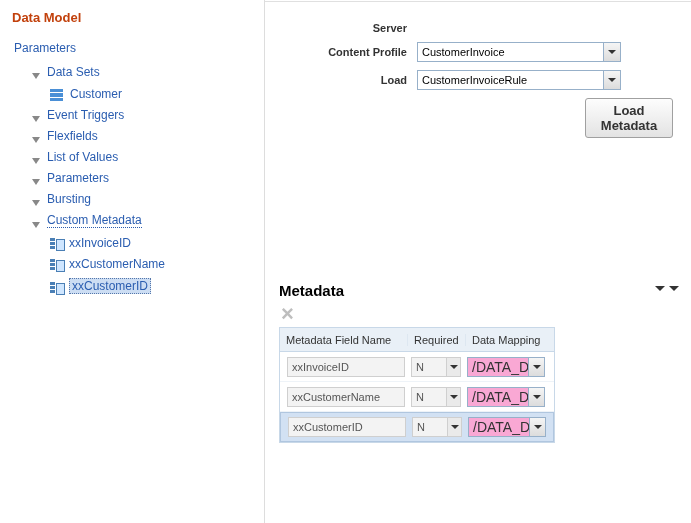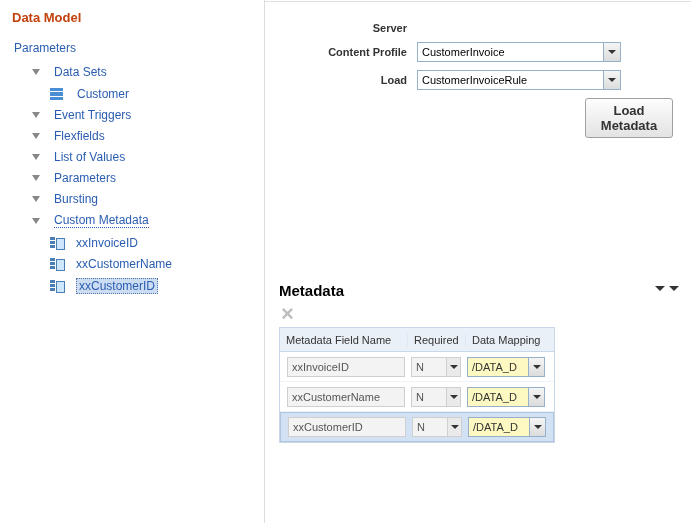--- a/index.html
+++ b/index.html
@@ -26,21 +26,21 @@
 .tree { margin-left: 2px; }
 .tree-link {
   color: #2a5db0;
   font-size: 12px;
   cursor: pointer;
   display: inline-block;
   padding: 2px 0;
 }
 .tree-children { margin-left: 18px; margin-top: 8px; }
 .tree-node { margin-bottom: 7px; }
-.tree-row { display: flex; align-items: center; gap: 11px; }
+.tree-row { display: flex; align-items: flex-end; gap: 4px; }
 .triangle {
   width: 0; height: 0;
   border-left: 4px solid transparent;
   border-right: 4px solid transparent;
   border-top: 6px solid #888;
   display: inline-block;
   margin-right: 3px;
 }
 .node-label {
   color: #2a5db0;
@@ -196,22 +196,22 @@
 }
 .small-select .dd-btn {
   position: absolute; right: 0; top: 0; bottom: 0; width: 14px;
   border-left: 1px solid #cfcfcf;
   background: #eaeaea;
   display: flex; align-items: center; justify-content: center;
 }
 .map-select {
   width: 78px; height: 20px;
   border: 1px solid #97b0c9;
-  background: #fef9c3;
-  font-size: 11px;
+  background: #f9a8d4;
+  font-size: 14px;
   display: flex; align-items: center;
   padding: 0 4px;
   position: relative;
   color: #333;
 }
 .map-select .dd-btn {
   position: absolute; right: 0; top: 0; bottom: 0; width: 16px;
   border-left: 1px solid #97b0c9;
   background: linear-gradient(#f5f5f5,#dcdcdc);
   display: flex; align-items: center; justify-content: center;

